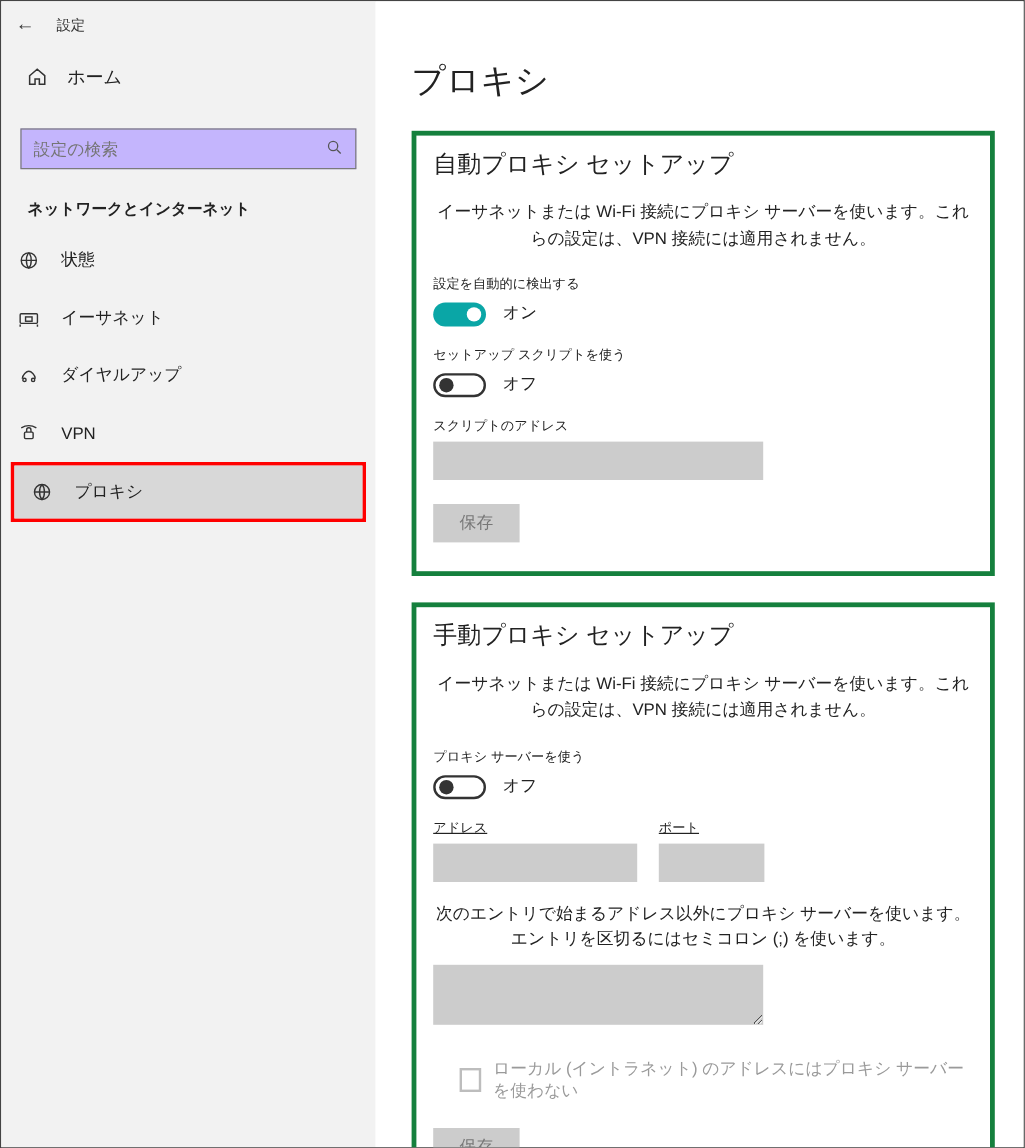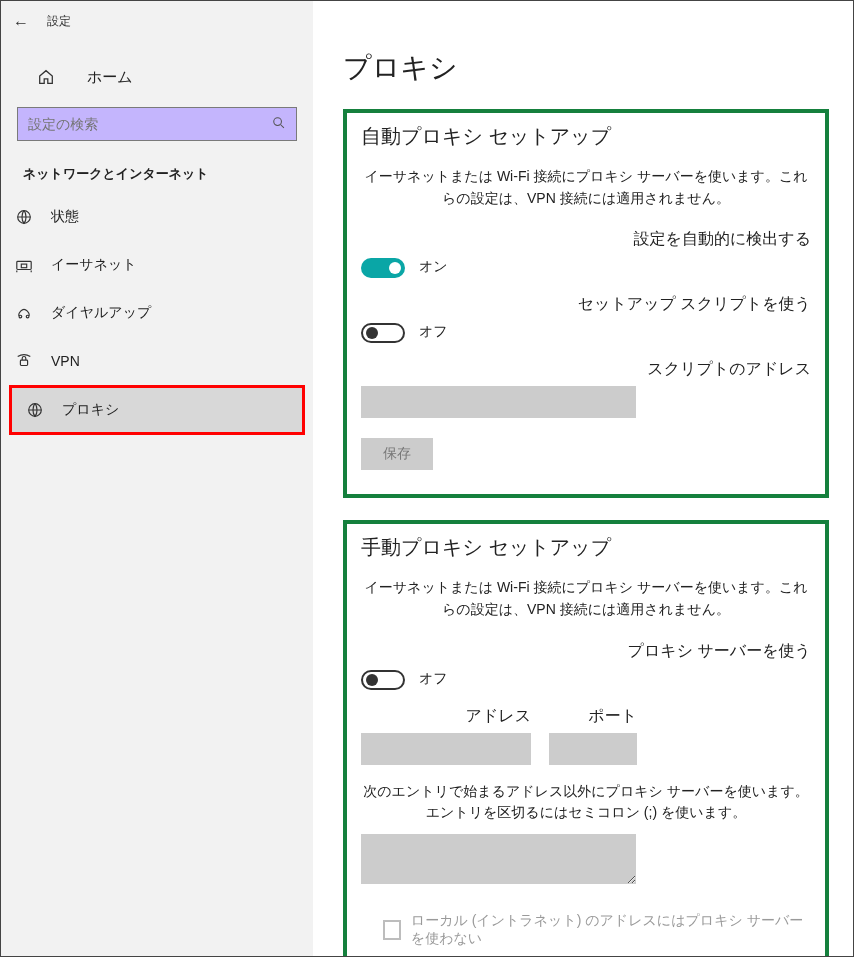--- a/index.html
+++ b/index.html
@@ -7,21 +7,21 @@
   .app { display: flex; height: 100%; }
   .sidebar { width: 312px; background: #f2f2f2; padding: 0; position: relative; }
   .main { flex: 1; background: #fff; padding: 0 0 0 0; position: relative; }
 
   
   .topbar { height: 40px; display: flex; align-items: center; padding-left: 12px; gap: 18px; }
   .back-arrow { font-size: 16px; color: #333; cursor: pointer; }
   .topbar-title { font-size: 12px; color: #333; }
 
   
-  .home-row { display: flex; align-items: center; gap: 32px; height: 44px; padding-left: 36px; margin-top: 14px; cursor: pointer; }
+  .home-row { display: flex; gap: 16px; height: 44px; padding-left: 21px; margin-top: 14px; cursor: pointer; }
   .home-row svg, .nav-item svg { width: 18px; height: 18px; flex-shrink: 0; }
   .home-row span, .nav-item span { font-size: 15px; color: #222; }
 
   
   .searchbox { margin: 8px 16px 14px 16px; height: 34px; border: 1px solid #7a7a7a; background: #c4b5fd; display: flex; align-items: center; padding: 0 10px; }
   .searchbox input { border: none; outline: none; flex: 1; font-size: 14px; background: transparent; color: #555; }
   .searchbox .sicon { color: #555; font-size: 14px; }
 
   
   .category { font-size: 13px; font-weight: 700; color: #222; padding: 10px 22px 10px 22px; }
@@ -32,40 +32,40 @@
   .nav-selected-box { border: 3px solid #ff0000; margin: 0 8px 0 8px; padding: 0 0; }
   .nav-selected-box .nav-item { background: #d8d8d8; height: 44px; padding-left: 14px; }
 
   
   .content { padding: 48px 24px 24px 30px; }
   .page-title { font-size: 28px; font-weight: 400; color: #222; margin-bottom: 22px; }
 
   .red-section { border: 4px solid #15803d; padding: 10px 14px 24px 14px; margin-bottom: 22px; }
   .section-title { font-size: 20px; font-weight: 400; color: #222; margin-bottom: 16px; }
   .section-desc { font-size: 14px; color: #222; line-height: 1.55; margin-bottom: 20px; text-align: center; }
-  .setting-label { font-size: 16px; color: #222; margin-bottom: 8px; text-align: right; }
+  .setting-label { font-size: 11px; color: #222; margin-bottom: 8px; }
 
   
   .toggle-row { display: flex; gap: 14px; margin-bottom: 16px; }
   .toggle { width: 44px; height: 20px; border-radius: 10px; position: relative; cursor: pointer; }
   .toggle.on { background: #0aa6a6; }
   .toggle.off { background: #fff; border: 2px solid #333; }
   .knob { width: 12px; height: 12px; border-radius: 50%; position: absolute; top: 50%; transform: translateY(-50%); }
   .toggle.on .knob { background: #fff; right: 4px; }
   .toggle.off .knob { background: #333; left: 3px; top: calc(50% - 6px); transform: none; }
   .toggle.off.alt .knob { left: 3px; }
   .toggle-text { font-size: 14px; color: #222; }
 
   
   .textfield { height: 32px; background: #cccccc; border: none; width: 275px; margin-bottom: 20px; display: block; }
   .textfield.port { width: 88px; }
   .textarea { height: 50px; background: #cccccc; border: none; width: 275px; display: block; margin-bottom: 28px; }
 
   .row-inline { display: flex; gap: 18px; align-items: flex-start; margin-bottom: 16px; }
-  .field-group .setting-label { margin-bottom: 6px; }
+  .field-group .setting-label { margin-bottom: 6px; text-decoration: underline; }
 
   .btn { height: 32px; padding: 0 22px; background: #cccccc; border: none; color: #777; font-size: 14px; cursor: default; }
 
   .checkbox-row { display: flex; align-items: center; gap: 10px; margin-bottom: 22px; margin-left: 22px; }
   .checkbox { width: 20px; height: 20px; border: 2px solid #bdbdbd; background: #fff; }
   .checkbox-label { font-size: 14px; color: #9a9a9a; }
   .setting-label.sm { margin-bottom: 6px; }
 </style>
 </head>
 <body>

